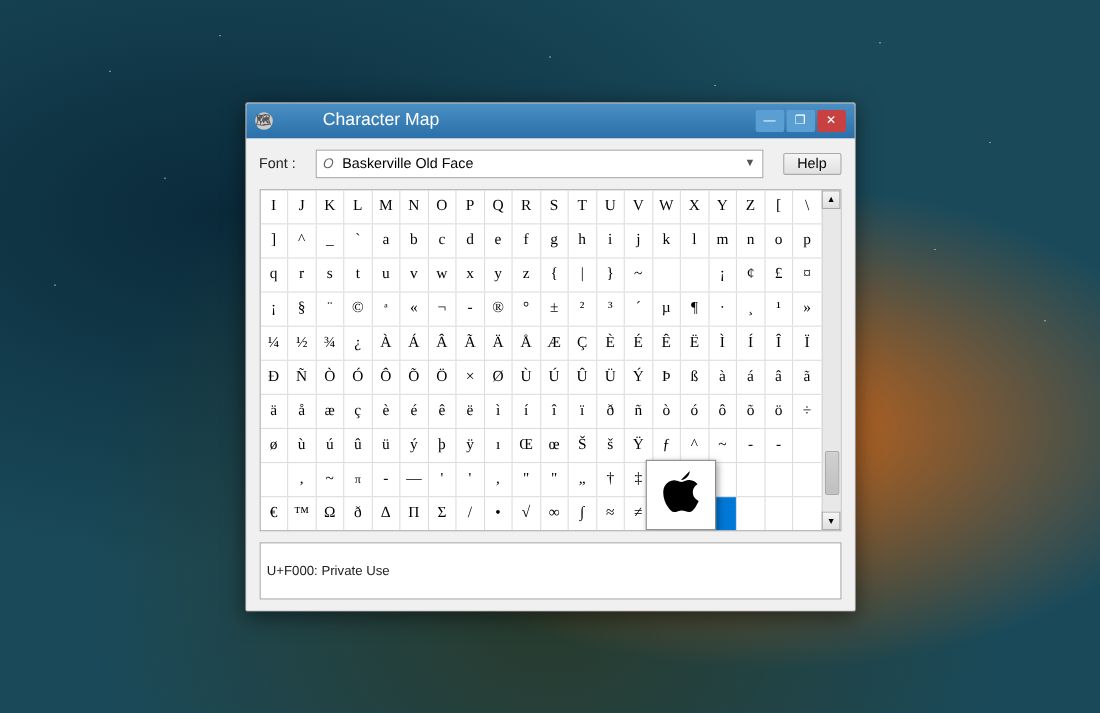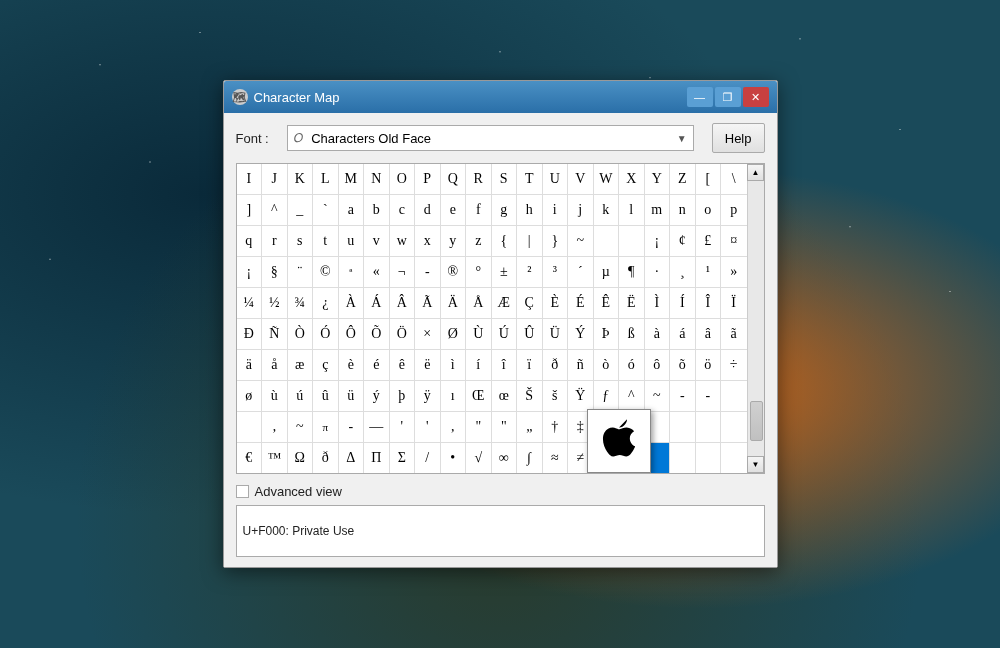--- a/index.html
+++ b/index.html
@@ -77,22 +77,23 @@
       display: flex;
       align-items: center;
       justify-content: center;
       font-size: 10px;
       color: #555;
       font-weight: bold;
     }
 
     .title-text {
       color: white;
-      font-size: 13px;
+      font-size: 16px;
       font-weight: normal;
+      margin-left: 40px;
     }
 
     .title-bar-controls {
       display: flex;
       gap: 2px;
       align-items: center;
     }
 
     .btn-min, .btn-max, .btn-close {
       width: 26px;
@@ -147,21 +148,21 @@
       gap: 4px;
       font-size: 13px;
     }
 
     .font-dropdown-arrow {
       font-size: 10px;
       color: #555;
     }
 
     .help-btn {
-      height: 30px;
+      height: 20px;
       padding: 0 12px;
       background: linear-gradient(to bottom, #f5f5f5, #e0e0e0);
       border: 1px solid #aaa;
       font-size: 13px;
       cursor: pointer;
       border-radius: 2px;
     }
 
     .char-grid-container {
       border: 1px solid #aaa;
@@ -348,21 +349,21 @@
     </div>
   </div>
 
   <div class="window-body">
 
     <div class="font-row">
       <span class="font-label">Font :</span>
       <div class="font-select" style="flex:1; display:flex; align-items:center; justify-content:space-between; border:1px solid #aaa; height:26px; padding:0 6px; background:white; cursor:pointer;">
         <div class="font-select-text">
           <span style="font-size:12px; color:#666; margin-right:4px;">𝑂</span>
-          <span>Characters Old Face</span>
+          <span>Baskerville Old Face</span>
         </div>
         <span class="font-dropdown-arrow">▼</span>
       </div>
       <button class="help-btn">Help</button>
     </div>
 
     <div class="char-grid-container">
       <div class="char-grid">
 
         <div class="char-row">
@@ -608,23 +609,19 @@
       <div class="scrollbar-v">
         <div class="scroll-btn">▲</div>
         <div class="scroll-track">
           <div class="scroll-thumb"></div>
         </div>
         <div class="scroll-btn">▼</div>
       </div>
     </div>
 
 
-    <div class="advanced-row">
-      <div class="checkbox"></div>
-      <span class="advanced-label">Advanced view</span>
-    </div>
 
     <div class="status-bar">
       <span>U+F000: Private Use</span>
     </div>
 
   </div>
 </div>
 
 </body></html>

